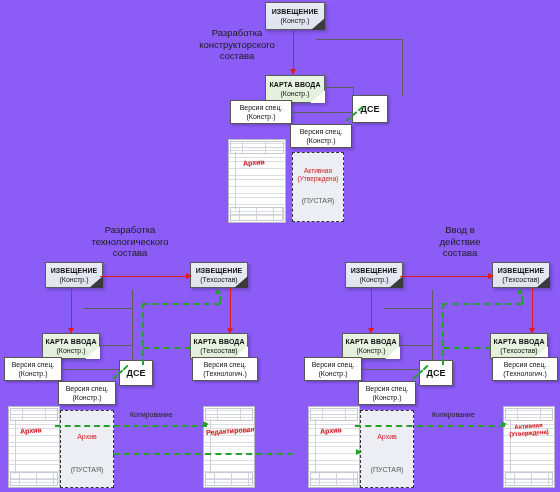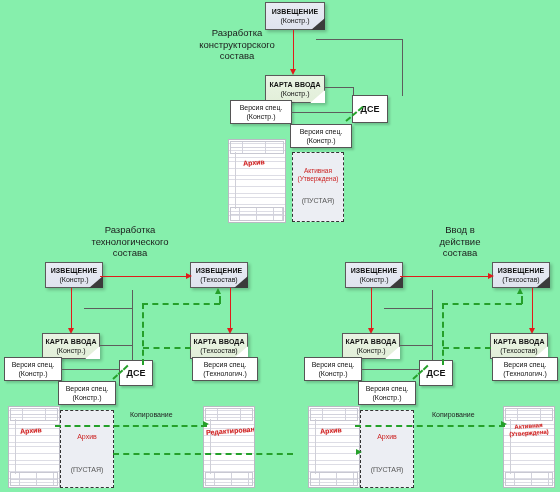--- a/index.html
+++ b/index.html
@@ -3,21 +3,21 @@
 <meta charset="utf-8">
 <style>
   html,body{margin:0;padding:0;background:#ffffff;}
   body{
     font-family:"Liberation Sans","DejaVu Sans",sans-serif;
     -webkit-font-smoothing:antialiased;
   }
   #canvas{
     position:relative;
     width:560px;height:492px;
-    background:#86efac;
+    background:#8b5cf6;
     overflow:hidden;
   }
 
   
   .caption{
     position:absolute;
     text-align:center;
     color:#1a1a1a;
     font-size:9.5px;
     line-height:11.5px;

